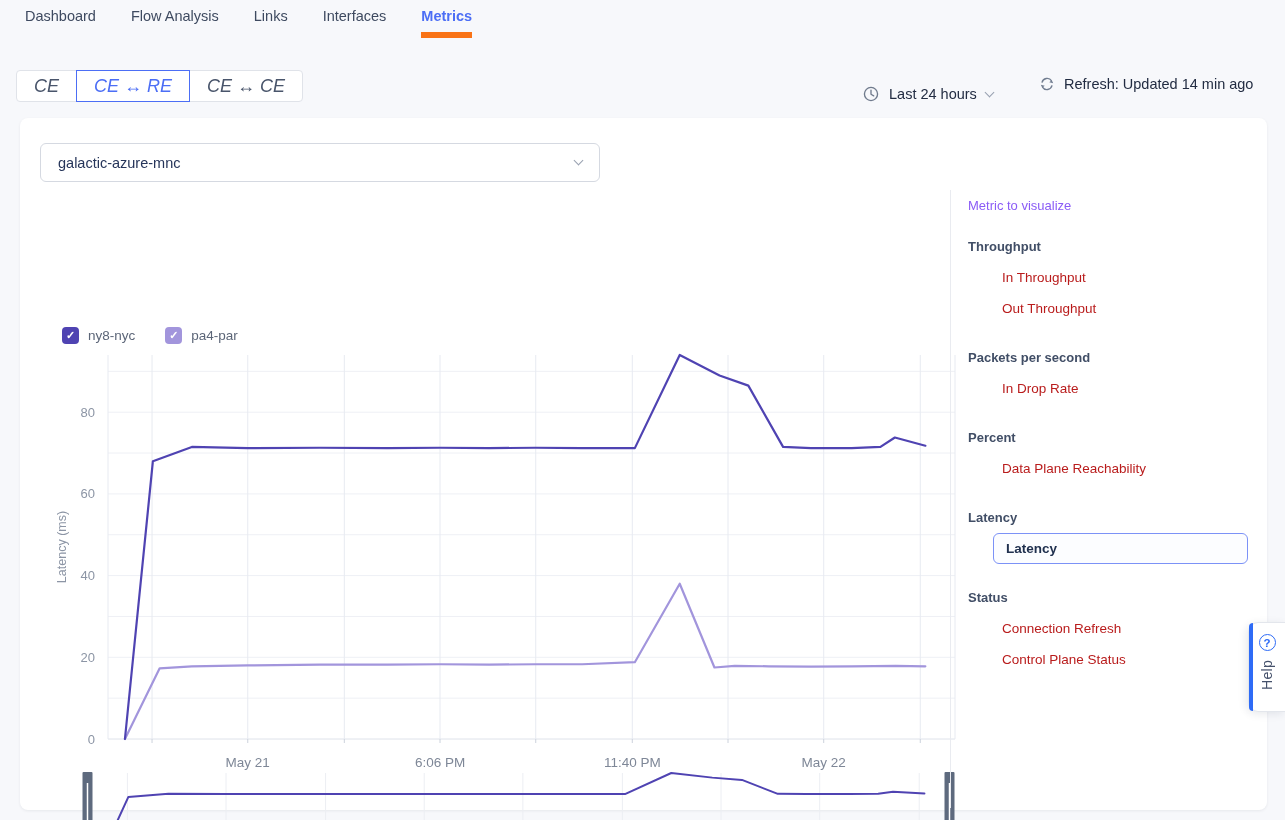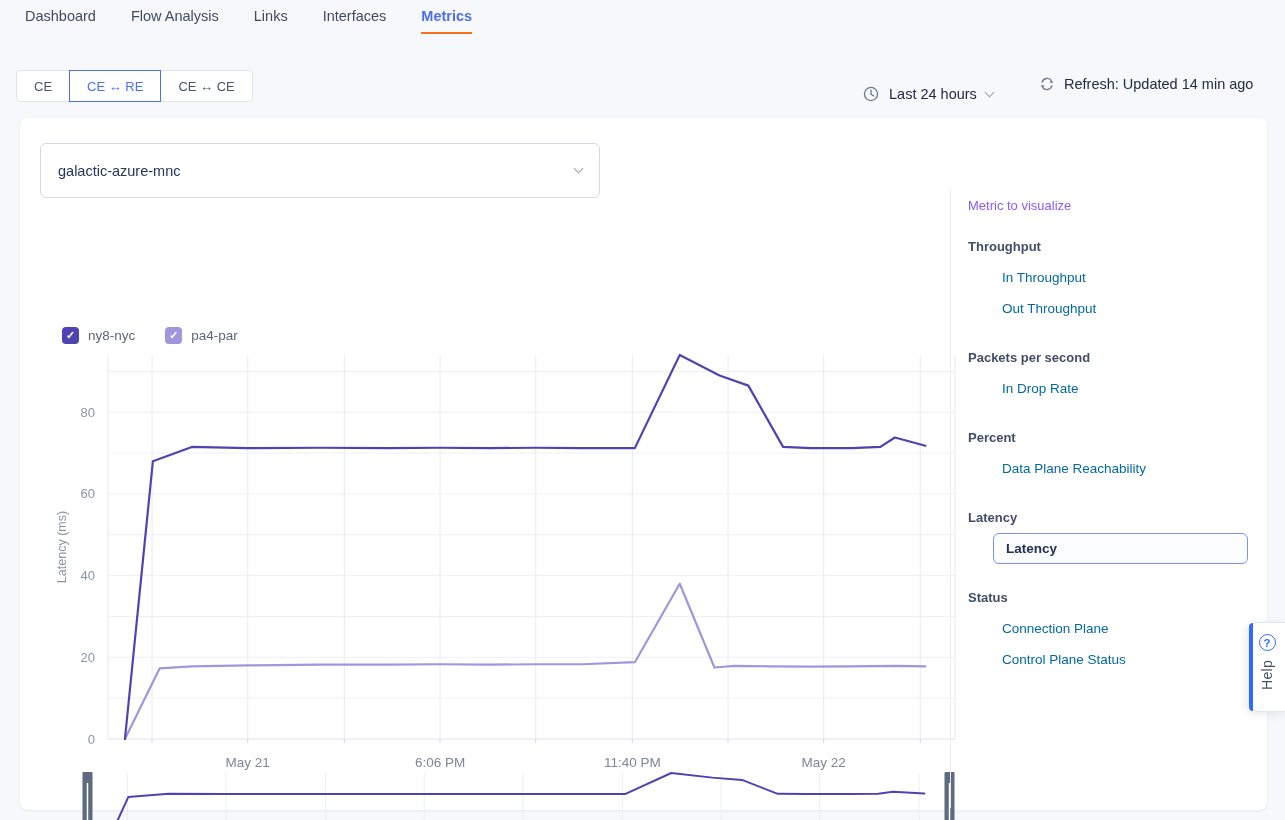--- a/index.html
+++ b/index.html
@@ -6,62 +6,62 @@
   html,body { width:1285px; height:820px; overflow:hidden; }
   body {
     position:relative;
     background:#f7f8fb;
     font-family:"Liberation Sans", sans-serif;
     color:#2c3850;
   }
   
   .top-nav { position:absolute; left:25px; top:8px; display:flex; gap:35px; }
   .nav-item { font-size:14.5px; font-weight:500; color:#3e4a60; padding-bottom:8px; cursor:pointer; }
-  .nav-item.active { color:#4c6ef5; font-weight:700; border-bottom:2px solid #f97316; }
+  .nav-item.active { color:#4c6ef5; font-weight:700; border-bottom:6px solid #f97316; }
   
   .seg-group { position:absolute; left:16px; top:70px; display:flex; }
   .seg-btn {
     height:32px; padding:0 17px; display:flex; align-items:center; justify-content:center;
-    background:#fff; border:1px solid #e0e3e9; font-size:13px; color:#49556b;
-    margin-left:-1px; cursor:pointer; white-space:nowrap;
+    background:#fff; border:1px solid #e0e3e9; font-size:18px; color:#49556b;
+    margin-left:-1px; cursor:pointer; white-space:nowrap;font-style:italic;
   }
   .seg-btn:first-child { border-radius:4px 0 0 4px; margin-left:0; }
   .seg-btn:last-child { border-radius:0 4px 4px 0; }
   .seg-btn.selected { border-color:#4c6ef5; color:#4c6ef5; z-index:1; }
   
   .time-range { position:absolute; left:862px; top:85px; display:flex; align-items:center; gap:9px; cursor:pointer; }
   .time-range-label { font-size:14.5px; font-weight:500; color:#222c42; }
   .refresh-ctl { position:absolute; left:1038px; top:75px; display:flex; align-items:center; gap:8px; cursor:pointer; }
   .refresh-label { font-size:14.5px; font-weight:500; color:#222c42; }
   .chev { width:7px; height:7px; border-right:1.6px solid #98a1b0; border-bottom:1.6px solid #98a1b0; transform:rotate(45deg); margin-top:-4px; }
   
   .panel {
     position:absolute; left:20px; top:118px; width:1247px; height:692px;
     background:#fff; border-radius:8px; box-shadow:0 1px 3px rgba(16,24,40,.07);
   }
   .connector-select {
-    position:absolute; left:20px; top:25px; width:560px; height:55px;
+    position:absolute; left:20px; top:25px; width:560px; height:39px;
     border:1px solid #d5d9e1; border-radius:6px; background:#fff;
     display:flex; align-items:center; justify-content:space-between; padding:0 17px; cursor:pointer;
   }
   .connector-select .val { font-size:14.5px; color:#26355a; }
   .legend { position:absolute; left:42px; top:209px; display:flex; gap:30px; }
   .legend-item { display:flex; align-items:center; gap:9px; cursor:pointer; }
   .legend-box { width:17px; height:17px; border-radius:4px; display:flex; align-items:center; justify-content:center;
     color:#fff; font-size:11px; font-weight:bold; }
   .legend-label { font-size:13.5px; color:#5c6678; }
   svg text { font-family:"Liberation Sans", sans-serif; }
   .chart-main { position:absolute; left:30px; top:232px; }
   .chart-mini { position:absolute; left:62px; top:652px; }
   
   .v-divider { position:absolute; left:930px; top:72px; width:1px; height:618px; background:#e9ebf0; }
   .sidebar { position:absolute; left:948px; top:80px; width:280px; }
   .sb-title { font-size:13px; color:#8b5cf6; margin-bottom:22px; }
   .sb-heading { font-size:13px; font-weight:700; color:#414e66; margin-top:26px; margin-bottom:8px; }
-  .sb-item { font-size:13.5px; color:#0369a1; padding:8px 0 8px 34px; cursor:pointer; }
+  .sb-item { font-size:13.5px; color:#b91c1c; padding:8px 0 8px 34px; cursor:pointer; }
   .sb-item.selected {
     border:1px solid #7c92f7; border-radius:6px; background:#fcfdff;
     margin:6px 0 8px 25px; padding:7px 12px; font-weight:700; color:#21314f;
   }
   
   .help-tab {
     position:absolute; right:0; top:622px; width:37px; height:90px;
     background:#fff; border:1px solid #e3e6ec; border-right:none; border-radius:10px 0 0 10px;
     box-shadow:-2px 2px 8px rgba(30,40,70,.10);
     display:flex; flex-direction:column; align-items:center; padding-top:11px; gap:9px; cursor:pointer;
@@ -210,21 +210,21 @@
         <div class="sb-heading">Throughput</div>
         <div class="sb-item">In Throughput</div>
         <div class="sb-item">Out Throughput</div>
         <div class="sb-heading">Packets per second</div>
         <div class="sb-item">In Drop Rate</div>
         <div class="sb-heading">Percent</div>
         <div class="sb-item">Data Plane Reachability</div>
         <div class="sb-heading">Latency</div>
         <div class="sb-item selected">Latency</div>
         <div class="sb-heading">Status</div>
-        <div class="sb-item">Connection Plane</div>
+        <div class="sb-item">Connection Refresh</div>
         <div class="sb-item">Control Plane Status</div>
       </div>
   </div>
 </div>
 
 <div class="help-tab">
   <span class="help-q">?</span>
   <span class="help-text">Help</span>
 </div>
 

